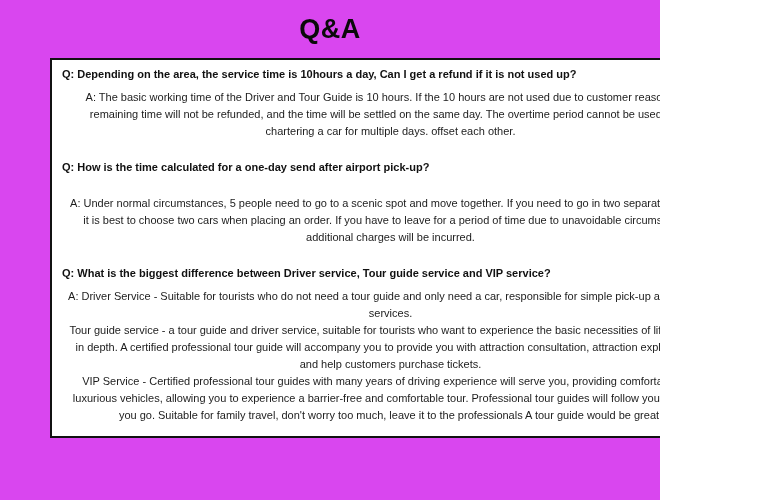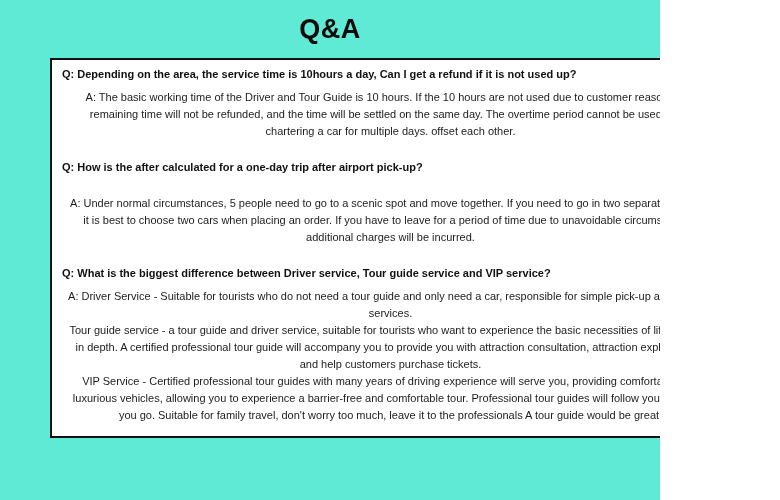--- a/index.html
+++ b/index.html
@@ -5,21 +5,21 @@
     html, body {
       margin: 0;
       padding: 0;
       background: #ffffff;
       color: #141414;
       font-family: "Liberation Sans", "DejaVu Sans", sans-serif;
     }
     .page {
       width: 660px;
       height: 500px;
-      background: #5eead4;
+      background: #d946ef;
       box-sizing: border-box;
       overflow: hidden;
     }
     .page-title {
       margin: 0;
       padding-top: 13px;
       text-align: center;
       font-size: 27px;
       line-height: 32px;
       font-weight: bold;
@@ -65,21 +65,21 @@
   <h1 class="page-title">Q&amp;A</h1>
 
   <div class="qa-box">
 
     <section class="qa-item">
       <p class="question">Q: Depending on the area, the service time is 10hours a day, Can I get a refund if it is not used up?</p>
       <p class="answer">A: The basic working time of the Driver and Tour Guide is 10 hours. If the 10 hours are not used due to customer reasons, the remaining time will not be refunded, and the time will be settled on the same day. The overtime period cannot be used when chartering a car for multiple days. offset each other.</p>
     </section>
 
     <section class="qa-item">
-      <p class="question">Q: How is the after calculated for a one-day trip after airport pick-up?</p>
+      <p class="question">Q: How is the time calculated for a one-day send after airport pick-up?</p>
     </section>
 
     <section class="qa-item">
       <p class="answer">A: Under normal circumstances, 5 people need to go to a scenic spot and move together. If you need to go in two separate batches, it is best to choose two cars when placing an order. If you have to leave for a period of time due to unavoidable circumstances, additional charges will be incurred.</p>
     </section>
 
     <section class="qa-item">
       <p class="question">Q: What is the biggest difference between Driver service, Tour guide service and VIP service?</p>
       <p class="answer">A: Driver Service - Suitable for tourists who do not need a tour guide and only need a car, responsible for simple pick-up and drop-off services.
 Tour guide service - a tour guide and driver service, suitable for tourists who want to experience the basic necessities of life in Korea in depth. A certified professional tour guide will accompany you to provide you with attraction consultation, attraction explanations, and help customers purchase tickets.

